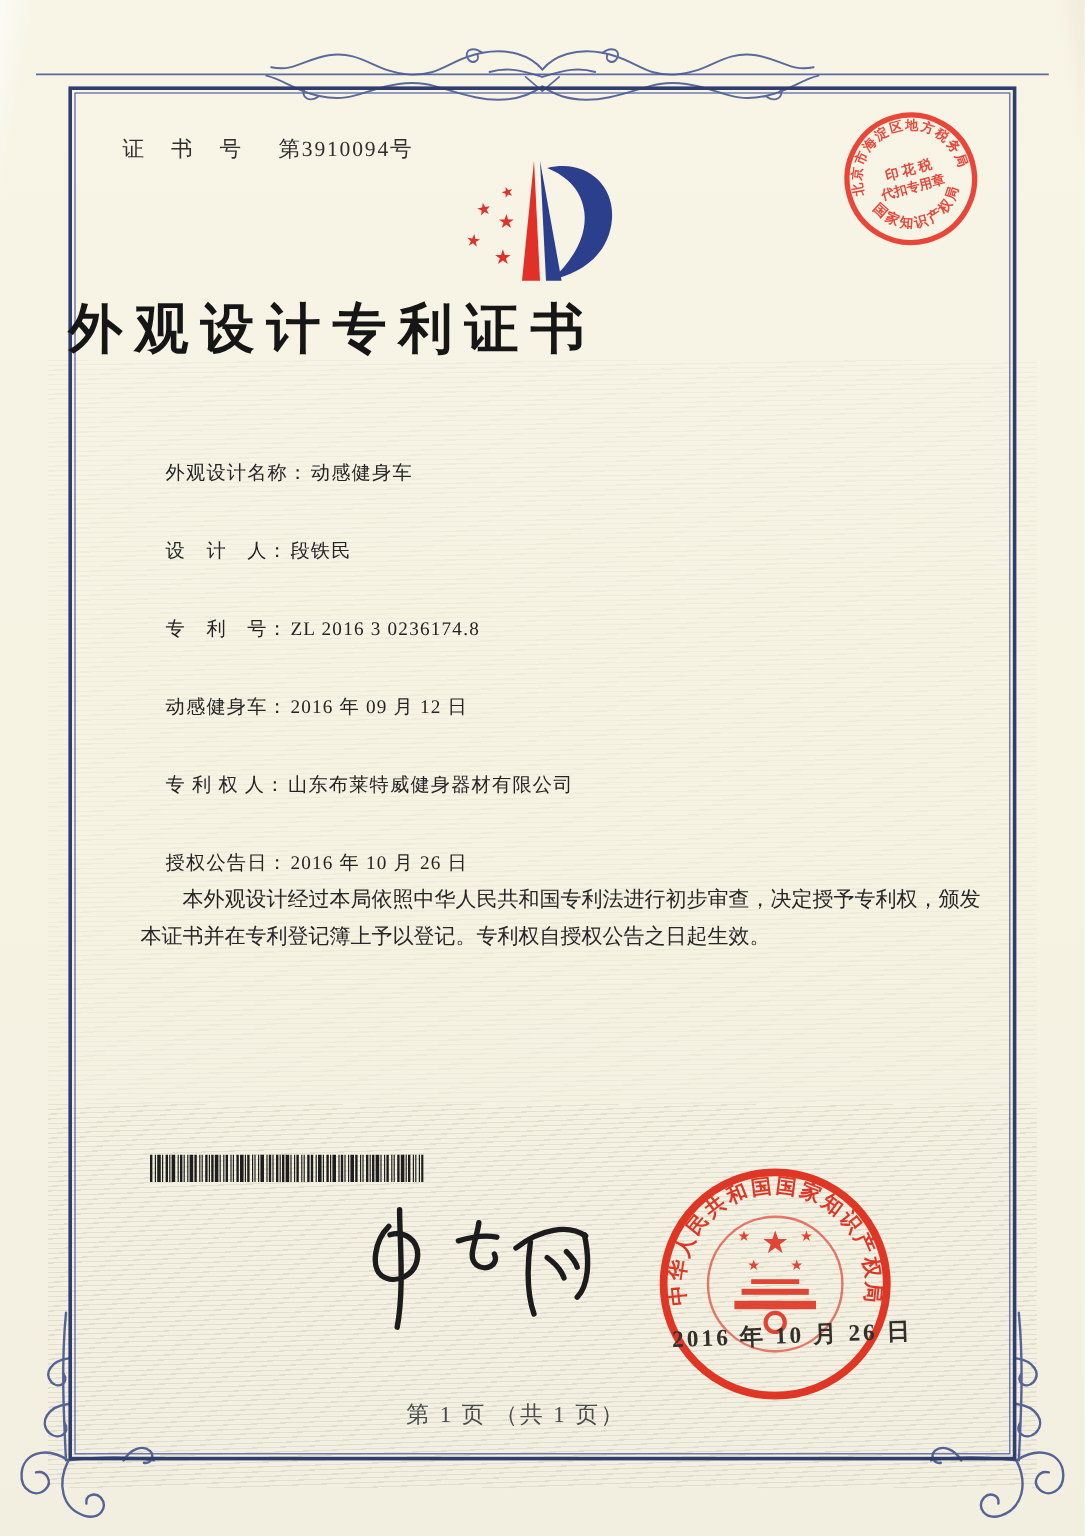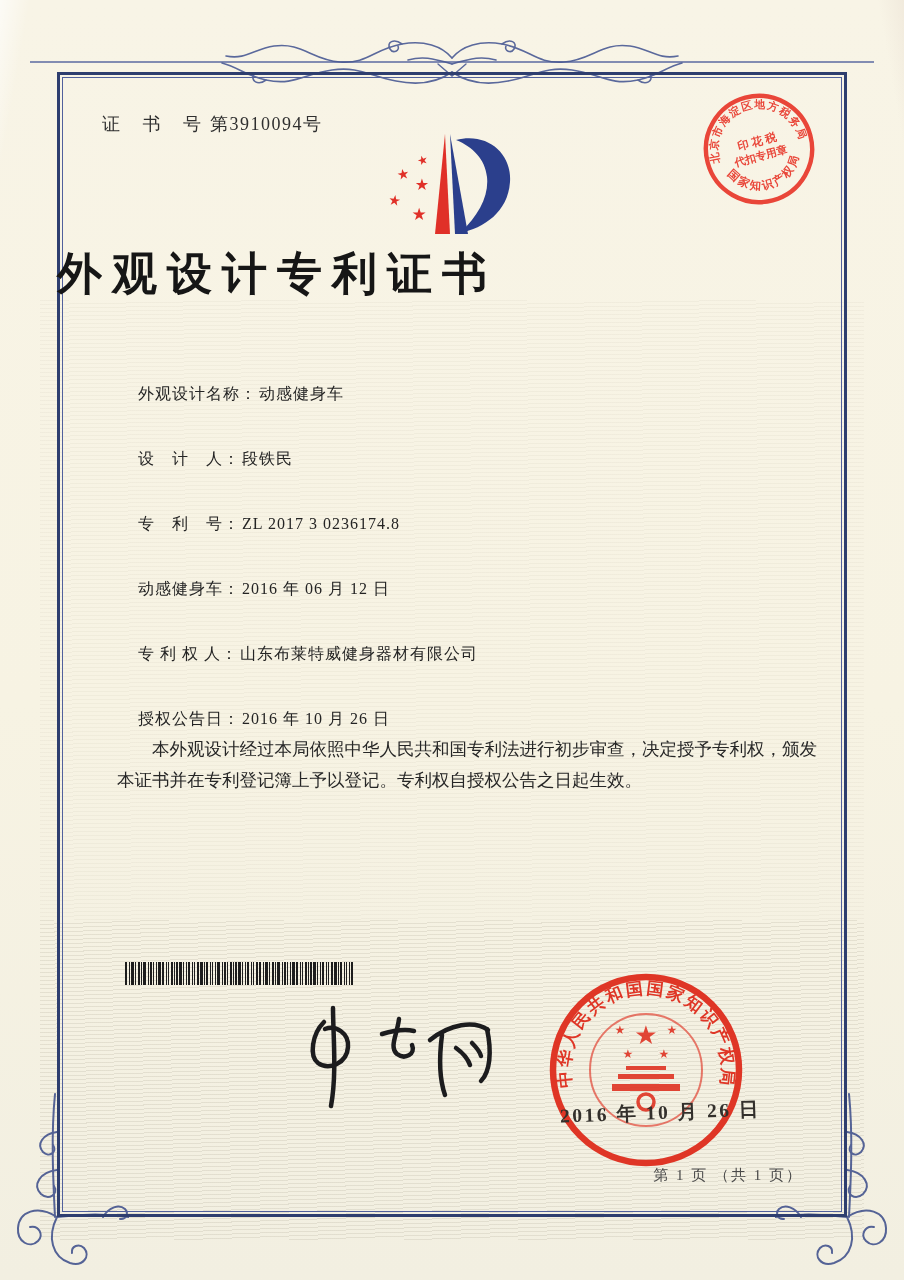--- a/index.html
+++ b/index.html
@@ -20,21 +20,21 @@
   .frame{
     position:absolute; left:57px; top:72px; width:790px; height:1145px;
     border:3px solid #2e3e6f; box-sizing:border-box;
   }
   .frame-inner{
     position:absolute; inset:2px; border:1px solid #51609c;
   }
   .certno{
     position:absolute; left:102px; top:112px; font-size:18px; color:#2f2f2f;
   }
-  .certno .lab{letter-spacing:9px; margin-right:0;}
+  .certno .lab{letter-spacing:9px; margin-right:22px;}
   .certno .num{letter-spacing:1.5px;}
   .title{
     position:absolute; left:57px; top:244px; width:790px; text-align:left;
     font-size:45px; font-weight:600; letter-spacing:10px; color:#161616;
   }
   .fieldrow{position:absolute; left:118px; font-size:16px; color:#242424; letter-spacing:1px; white-space:pre;}
   .fieldrow .fv{margin-left:2px;}
   .bodytext{
     position:absolute; left:117px; top:734px; width:700px;
     font-size:17.5px; line-height:31px; text-align:justify; color:#262626;
@@ -44,22 +44,22 @@
   .officer{position:absolute; left:122px; top:1032px; font-family:"Liberation Sans","DejaVu Sans",sans-serif;
     font-size:21px; font-weight:700; color:#222; line-height:40px; letter-spacing:2px;}
   .sig{position:absolute; left:258px; top:1002px;}
   .sealtax{position:absolute; left:700px; top:90px; transform:rotate(-15deg); opacity:.93;}
   .sealcnipa{position:absolute; left:546px; top:970px; opacity:.96;}
   .sealdate{
     position:absolute; left:560px; top:1099px; font-size:19.5px; font-weight:700;
     color:#33302c; letter-spacing:2.5px; transform:rotate(-2deg); white-space:nowrap;
   }
   .footer{
-    position:absolute; left:57px; top:1166px; width:746px; text-align:right;
-    font-size:15px; color:#4a4a4a; letter-spacing:2px;
+    position:absolute; left:57px; top:1166px; width:746px; text-align:center;
+    font-size:19px; color:#4a4a4a; letter-spacing:2px;
   }
   .ornament{position:absolute; pointer-events:none;}
   svg{display:block;}
 </style>
 </head>
 <body>
 
 <div id="page">
 
   <div class="tex tex1"></div>
@@ -148,24 +148,24 @@
 
   <div class="title">外观设计专利证书</div>
 
   <div class="fieldrow" style="top:366px">
     <span>外观设计名称：</span><span class="fv">动感健身车</span>
   </div>
   <div class="fieldrow" style="top:431px">
     <span>设　计　人：</span><span class="fv">段铁民</span>
   </div>
   <div class="fieldrow" style="top:496px">
-    <span>专　利　号：</span><span class="fv">ZL 2017 3 0236174.8</span>
+    <span>专　利　号：</span><span class="fv">ZL 2016 3 0236174.8</span>
   </div>
   <div class="fieldrow" style="top:561px">
-    <span>动感健身车：</span><span class="fv">2016 年 06 月 12 日</span>
+    <span>动感健身车：</span><span class="fv">2016 年 09 月 12 日</span>
   </div>
   <div class="fieldrow" style="top:626px">
     <span>专 利 权 人：</span><span class="fv">山东布莱特威健身器材有限公司</span>
   </div>
   <div class="fieldrow" style="top:691px">
     <span>授权公告日：</span><span class="fv">2016 年 10 月 26 日</span>
   </div>
 
   <div class="bodytext">
     <p>本外观设计经过本局依照中华人民共和国专利法进行初步审查，决定授予专利权，颁发本证书并在专利登记簿上予以登记。专利权自授权公告之日起生效。</p>

